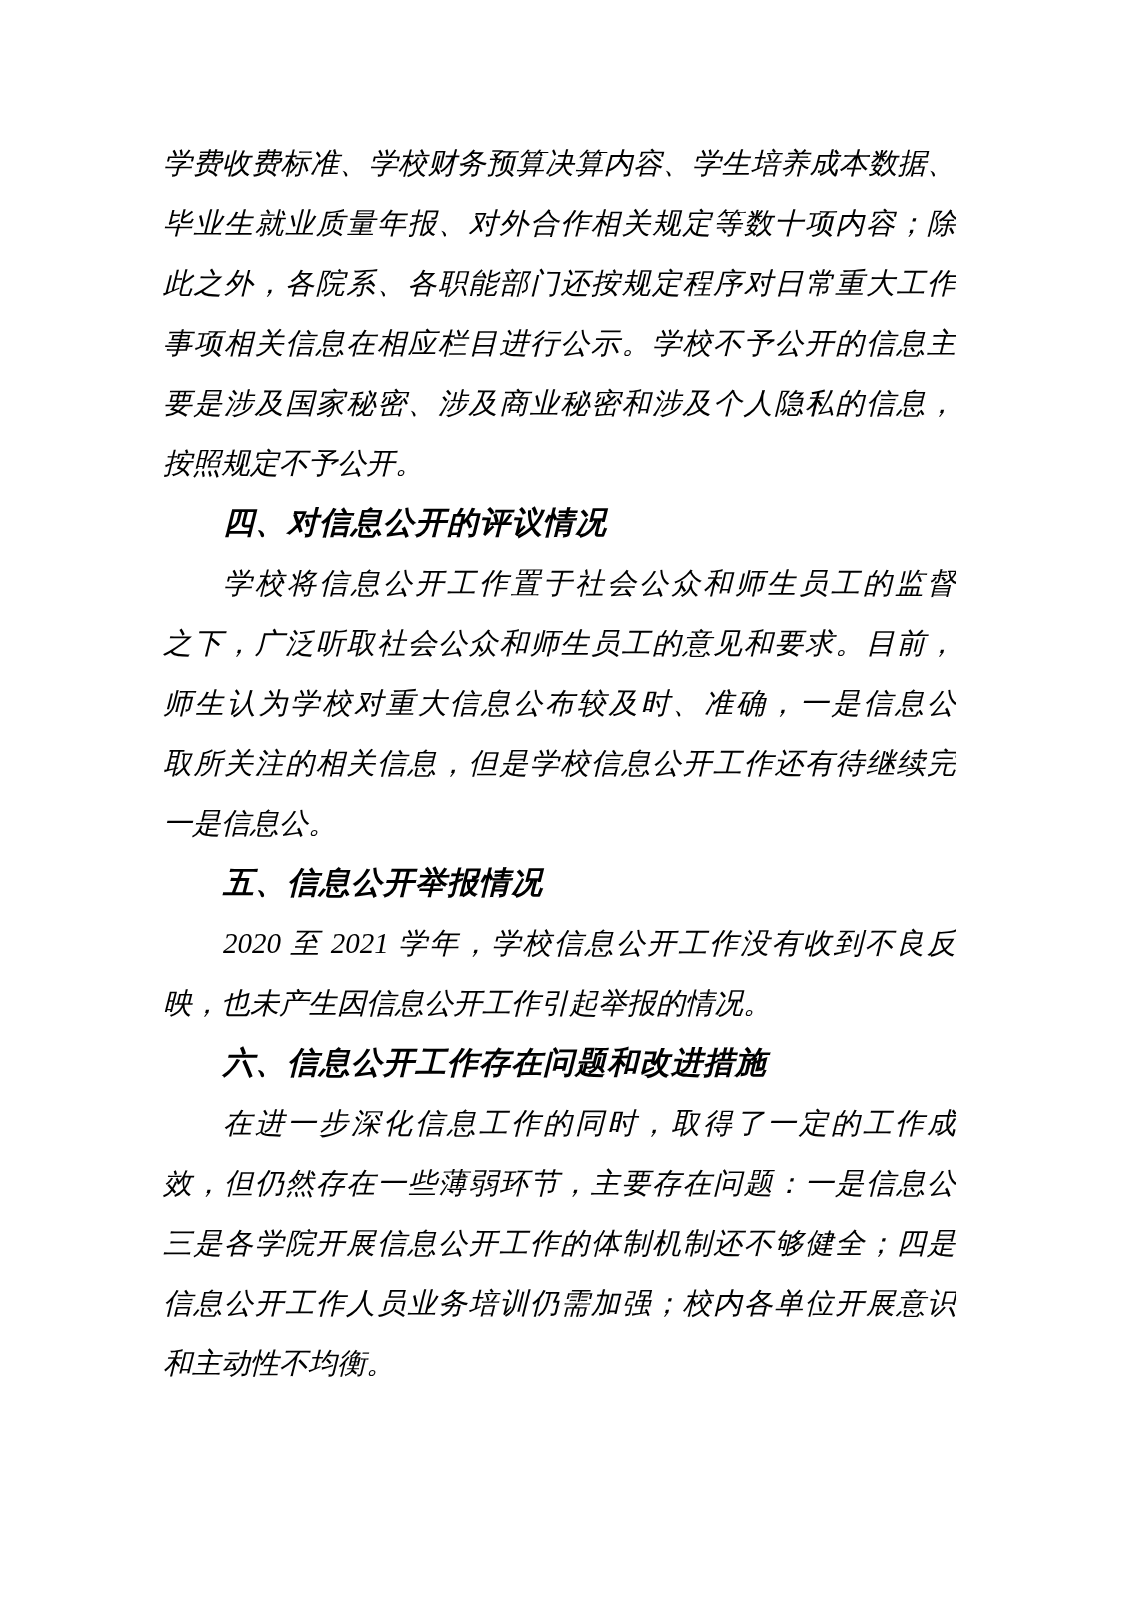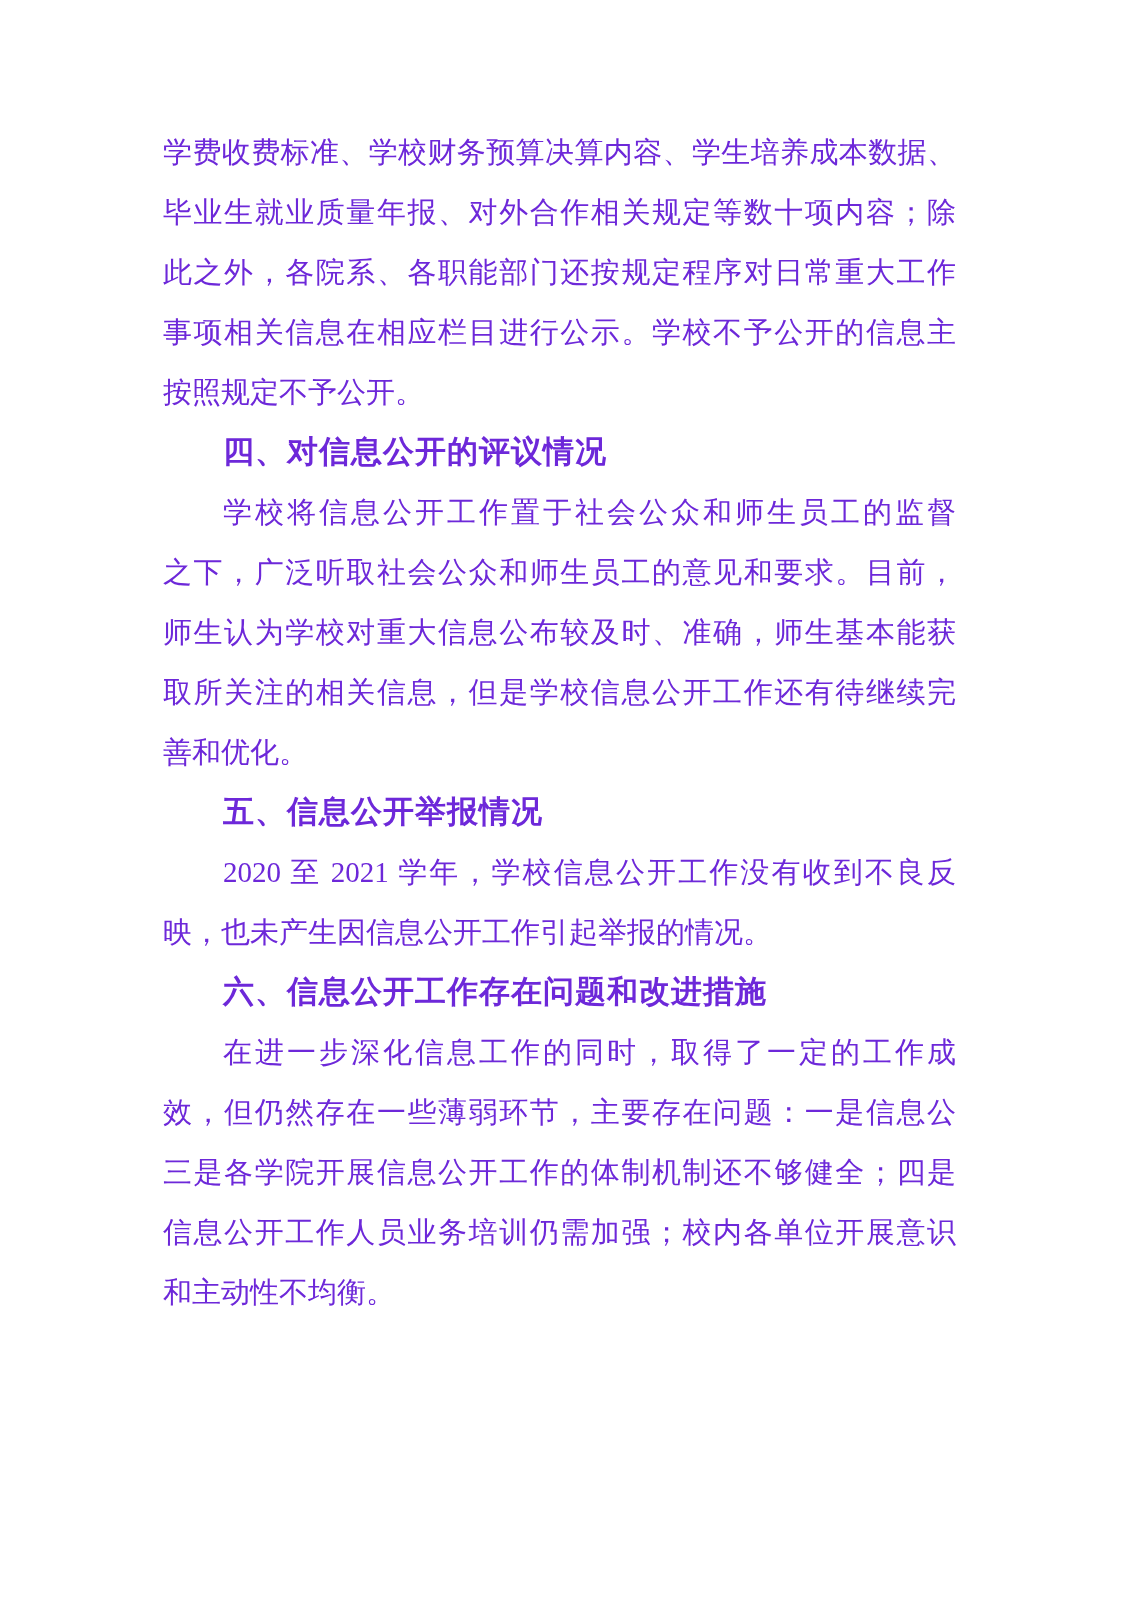--- a/index.html
+++ b/index.html
@@ -12,23 +12,24 @@
     width: 1131px;
     height: 1600px;
     margin: 0 auto;
     background: #ffffff;
     overflow: hidden;
     font-family: "Liberation Serif", "DejaVu Serif", serif;
   }
   .content {
     position: absolute;
     left: 163px;
-    top: 122px;
+    top: 133px;
     width: 793px;
-    color: #6d28d9;
+    color: #000000;
+    font-style: italic;
   }
   .line {
     font-size: 29px;
     line-height: 60px;
     height: 60px;
     overflow: hidden;
     text-align: justify;
     text-align-last: justify;
     text-justify: inter-character;
   }
@@ -54,29 +55,30 @@
 </head>
 <body>
 
 <div class="page">
   <div class="content" id="content">
       <div class="paragraph">
         <div class="line">学费收费标准、学校财务预算决算内容、学生培养成本数据、</div>
         <div class="line">毕业生就业质量年报、对外合作相关规定等数十项内容；除</div>
         <div class="line">此之外，各院系、各职能部门还按规定程序对日常重大工作</div>
         <div class="line">事项相关信息在相应栏目进行公示。学校不予公开的信息主</div>
+        <div class="line">要是涉及国家秘密、涉及商业秘密和涉及个人隐私的信息，</div>
         <div class="line last">按照规定不予公开。</div>
       </div>
       <div class="heading">四、对信息公开的评议情况</div>
       <div class="paragraph">
         <div class="line first-indent">学校将信息公开工作置于社会公众和师生员工的监督</div>
         <div class="line">之下，广泛听取社会公众和师生员工的意见和要求。目前，</div>
-        <div class="line">师生认为学校对重大信息公布较及时、准确，师生基本能获</div>
+        <div class="line">师生认为学校对重大信息公布较及时、准确，一是信息公</div>
         <div class="line">取所关注的相关信息，但是学校信息公开工作还有待继续完</div>
-        <div class="line last">善和优化。</div>
+        <div class="line last">一是信息公。</div>
       </div>
       <div class="heading">五、信息公开举报情况</div>
       <div class="paragraph">
         <div class="line first-indent">2020 至 2021 学年，学校信息公开工作没有收到不良反</div>
         <div class="line last">映，也未产生因信息公开工作引起举报的情况。</div>
       </div>
       <div class="heading">六、信息公开工作存在问题和改进措施</div>
       <div class="paragraph">
         <div class="line first-indent">在进一步深化信息工作的同时，取得了一定的工作成</div>
         <div class="line">效，但仍然存在一些薄弱环节，主要存在问题：一是信息公</div>

